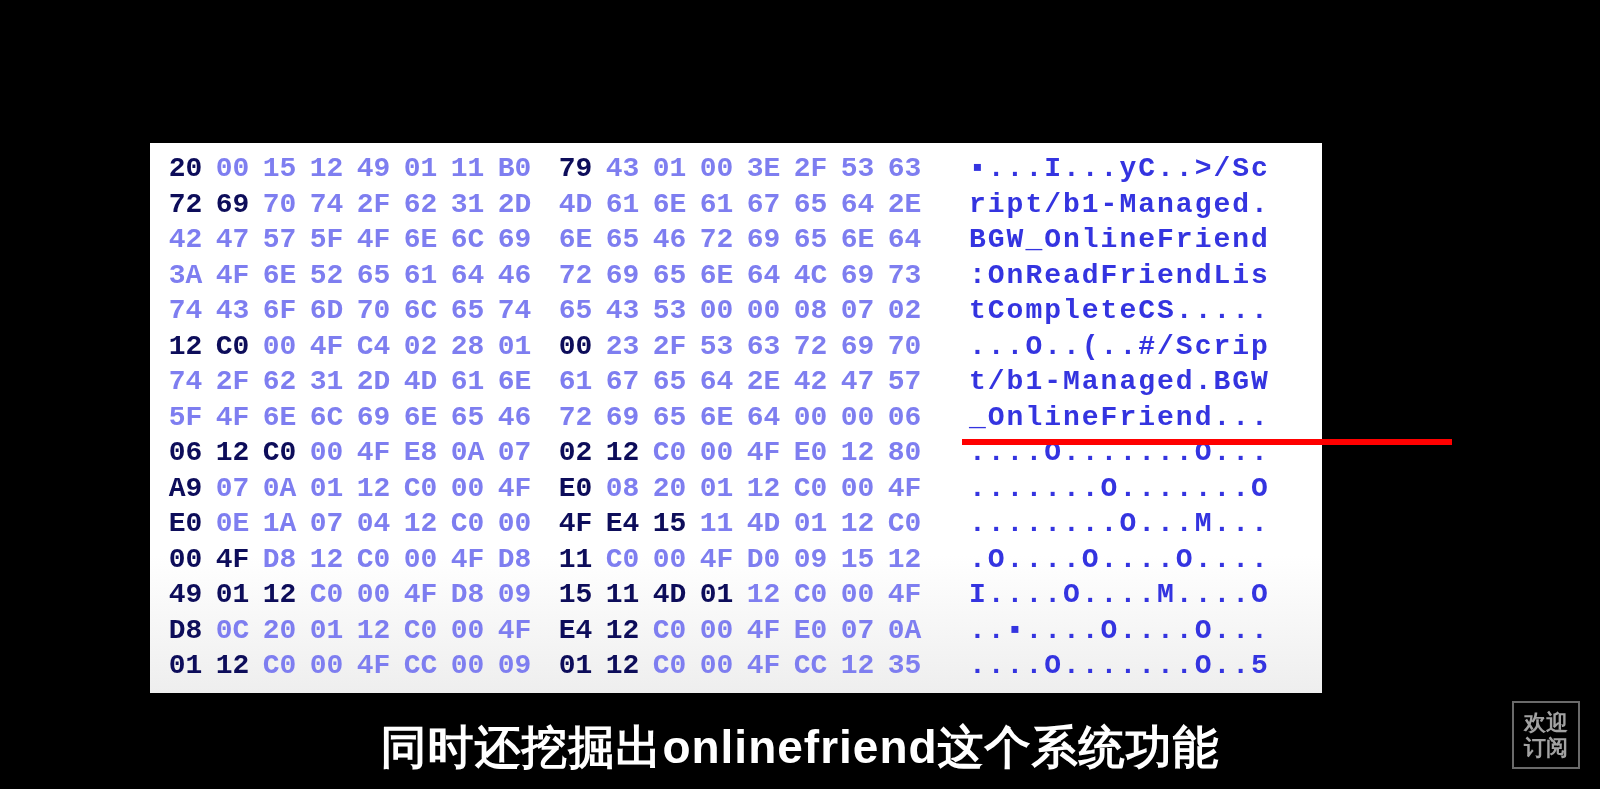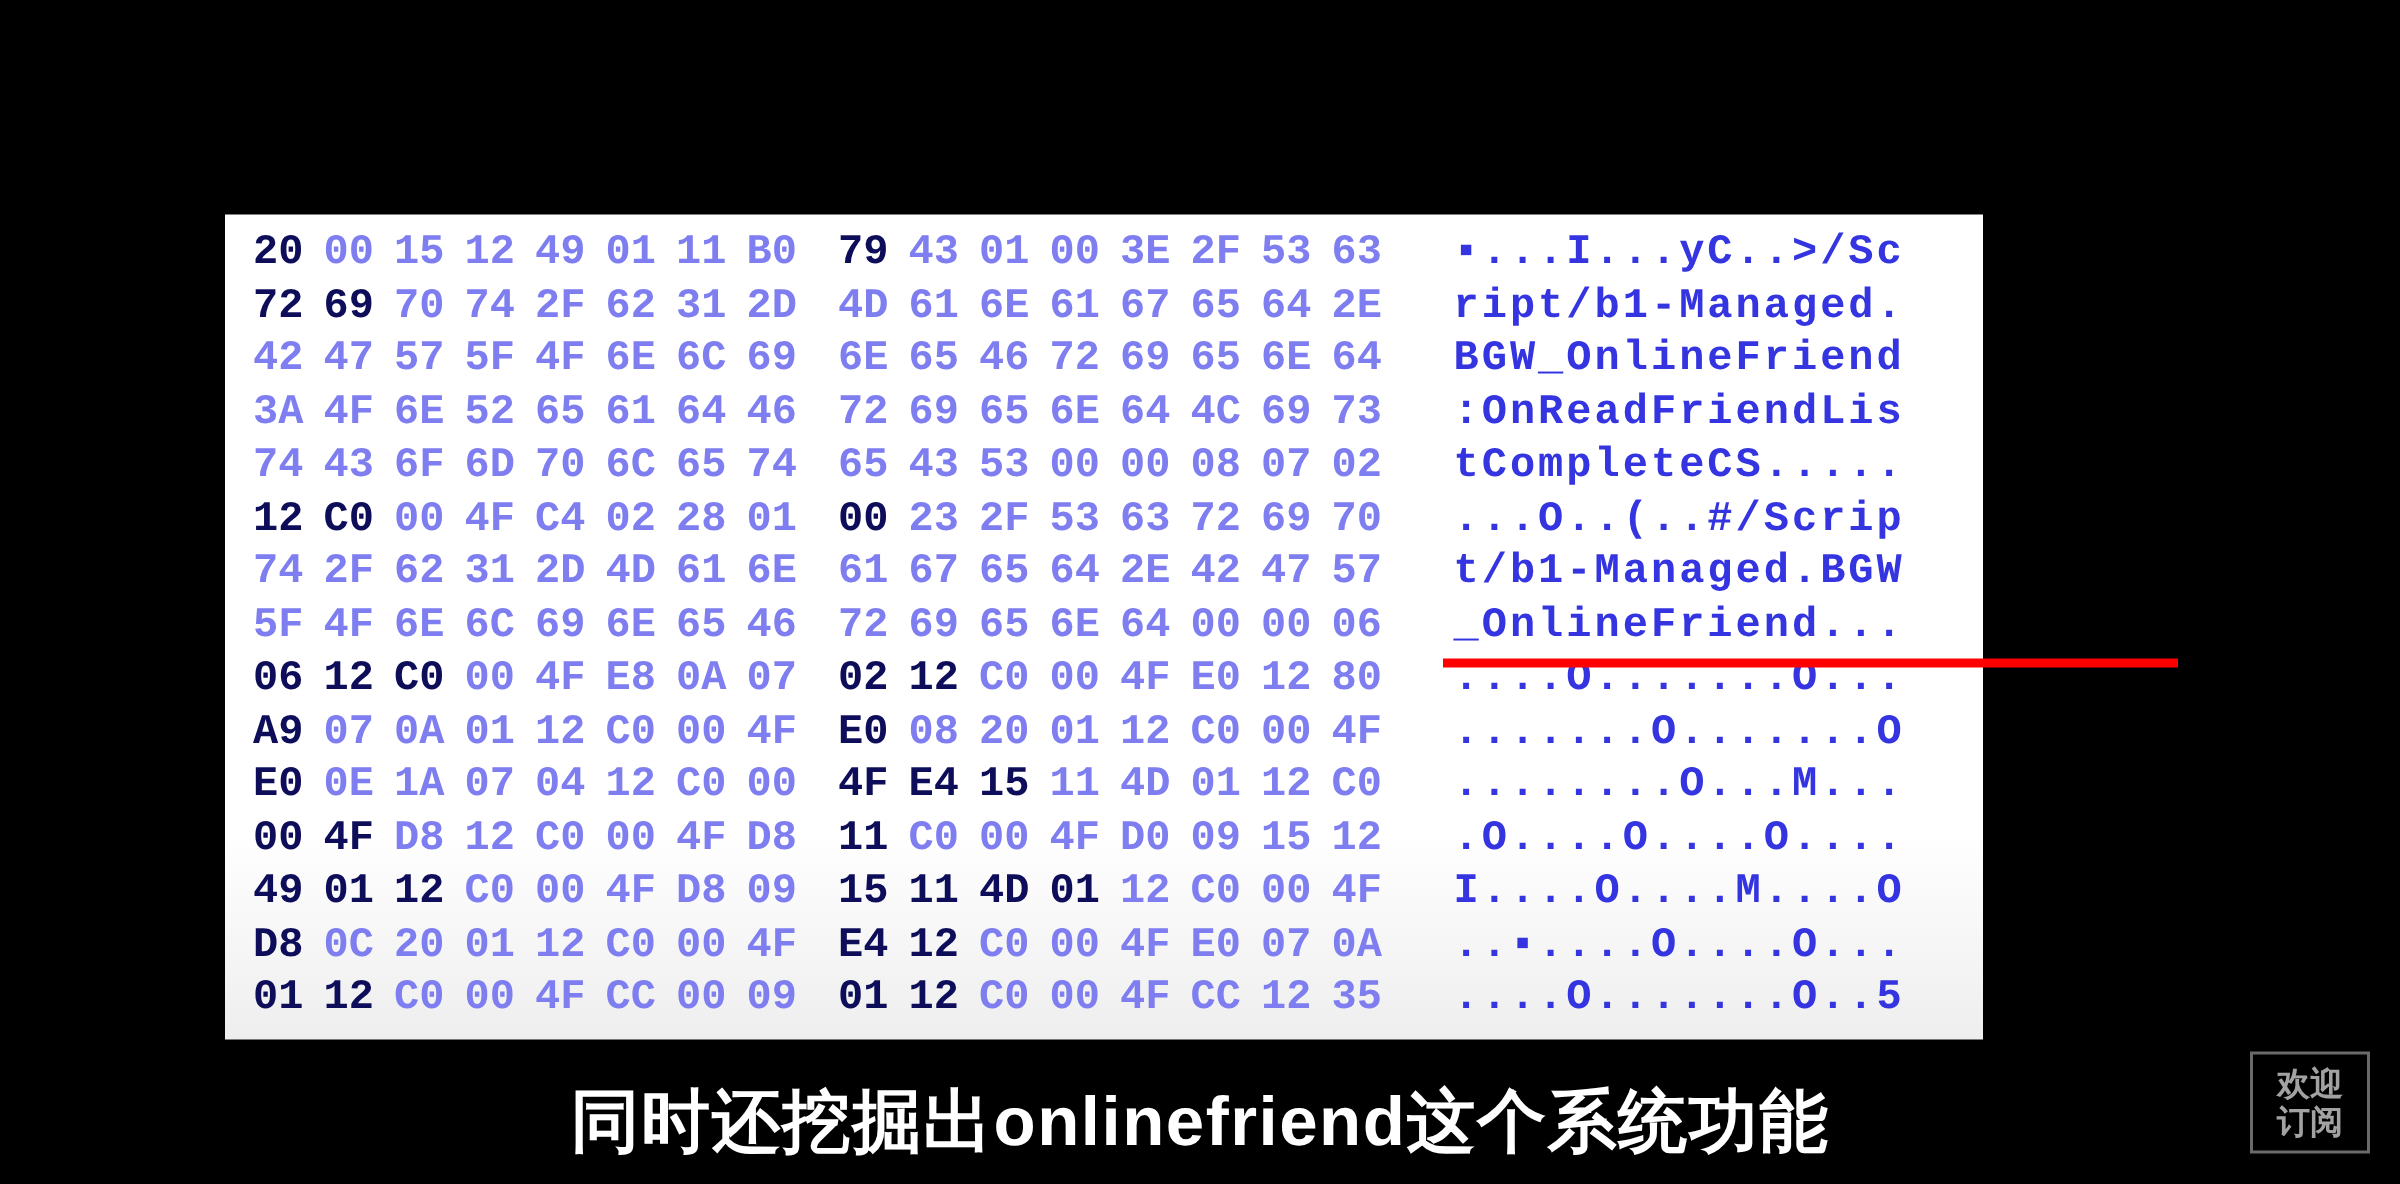--- a/index.html
+++ b/index.html
@@ -66,21 +66,21 @@
     font-family: Liberation Sans, sans-serif;
     font-size: 46px;
     font-weight: bold;
     letter-spacing: 1px;
     text-shadow: 2px 2px 4px #000, -1px -1px 2px #000;
   }
   .watermark {
     position: absolute;
     right: 20px;
     bottom: 20px;
-    width: 80px;
+    width: 68px;
     height: 68px;
     border: 2px solid #6a6a6a;
     box-sizing: border-box;
     display: flex;
     flex-direction: column;
     align-items: center;
     justify-content: center;
     color: #a2a2a2;
     font-family: "Microsoft YaHei", sans-serif;
     font-size: 22px;

